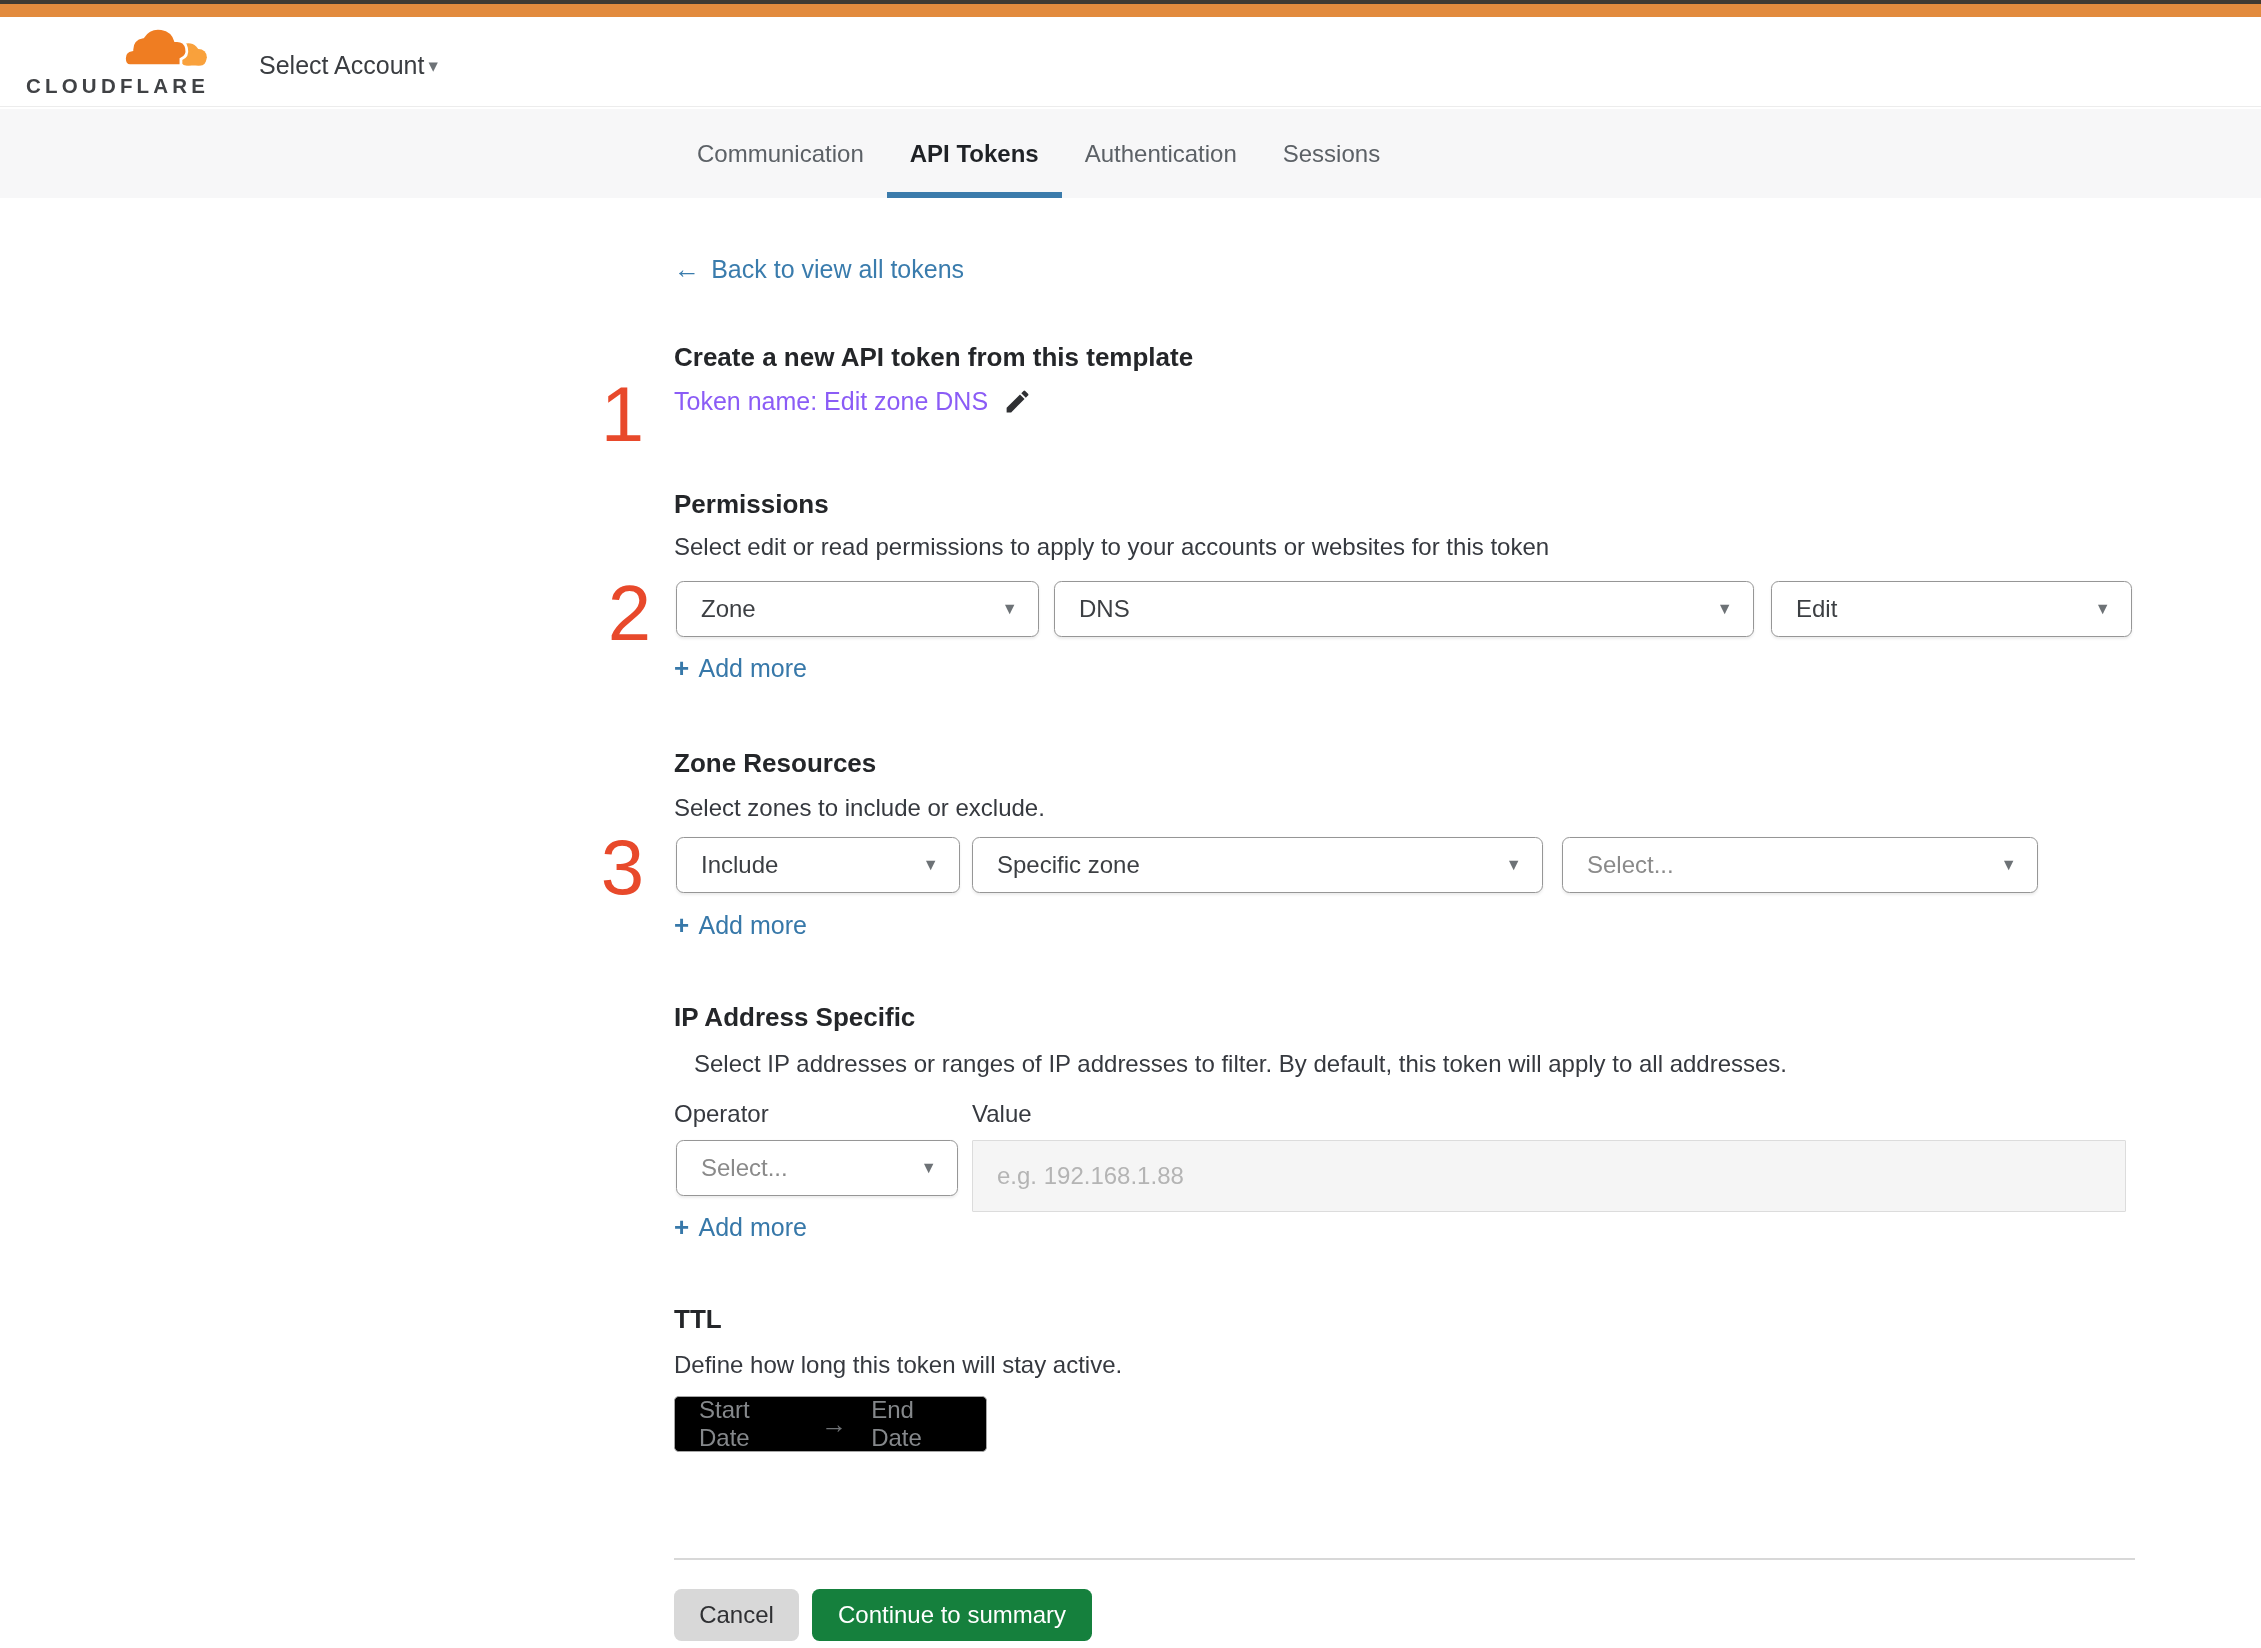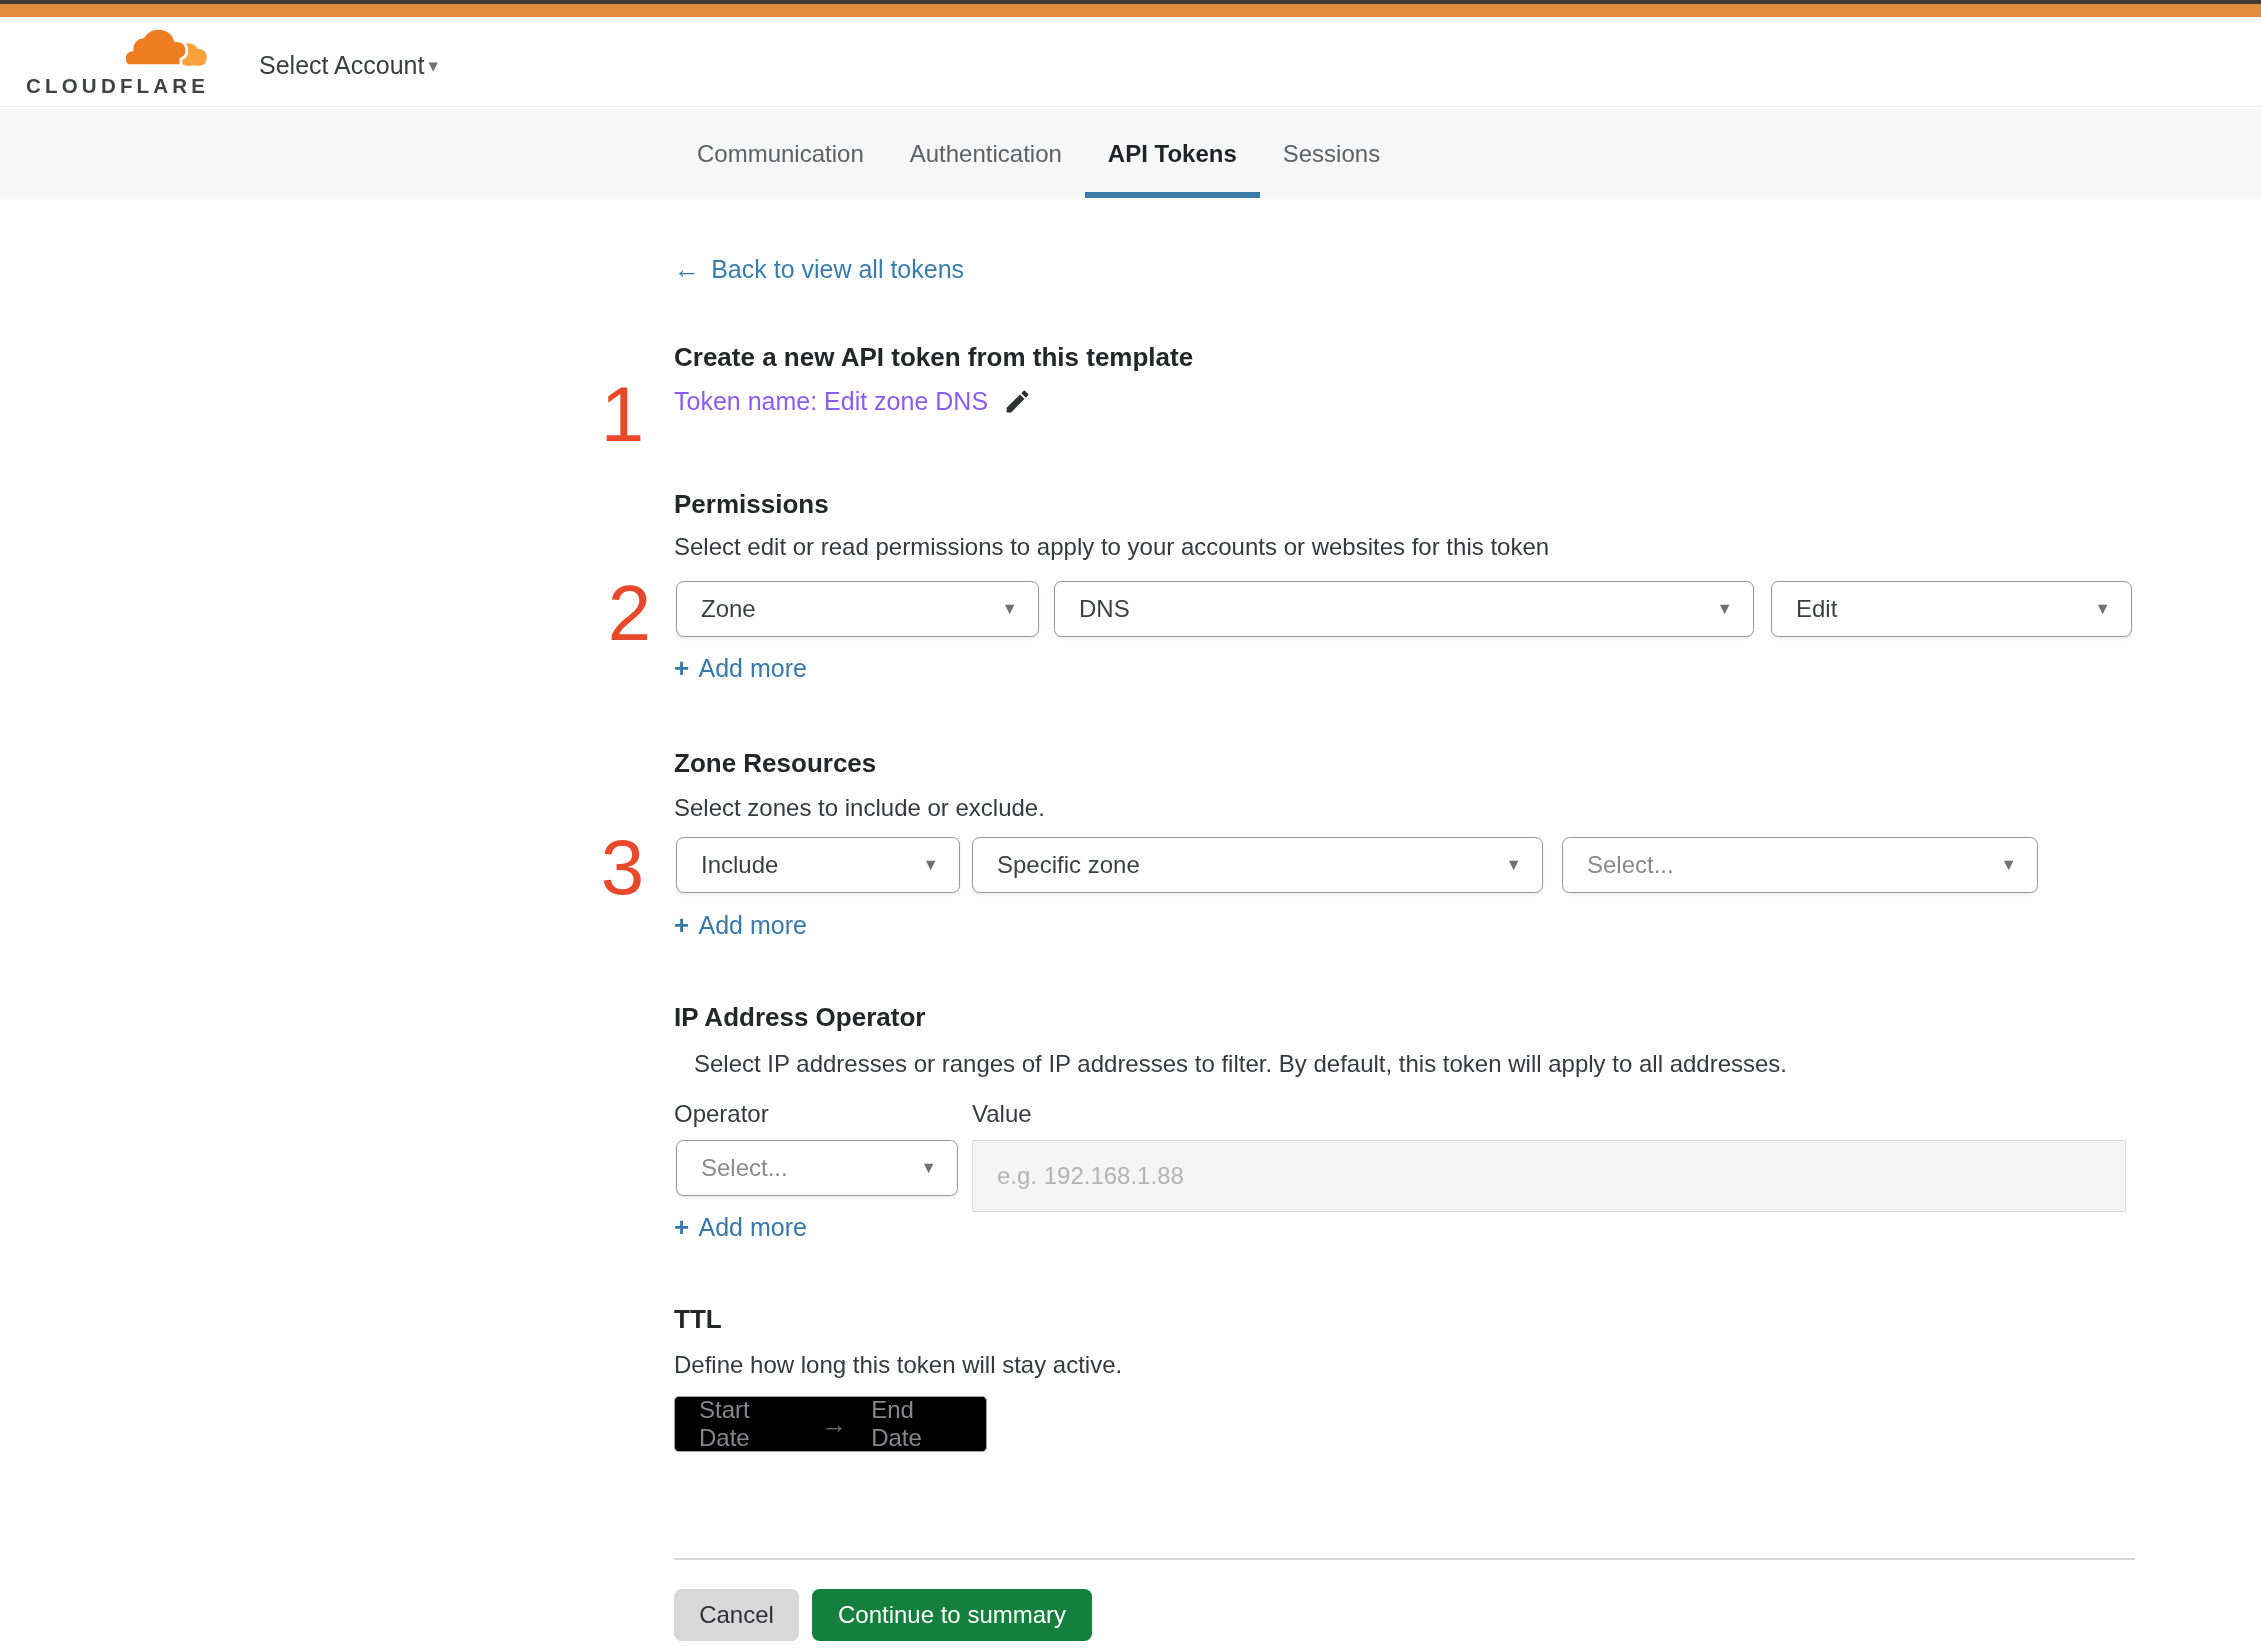--- a/index.html
+++ b/index.html
@@ -109,25 +109,25 @@
       <span>Select Account</span>
       <span class="chev">▾</span>
     </div>
   </div>
 
   <div class="tabbar">
     <div class="tabs">
       <div class="tab">
           <span>Communication</span>
         </div>
+      <div class="tab active">
+          <span>API Tokens</span>
+        </div>
       <div class="tab">
           <span>Authentication</span>
-        </div>
-      <div class="tab active">
-          <span>API Tokens</span>
         </div>
       <div class="tab">
           <span>Sessions</span>
         </div>
     </div>
   </div>
 
   <div class="back-link">
     <span class="arrow">←</span>
     <span>Back to view all tokens</span>
@@ -177,21 +177,21 @@
   </div>
   <div class="select" style="left:1562px; top:837px; width:476px;">
     <span class="placeholder">Select...</span>
     <span class="caret">▼</span>
   </div>
   <div class="addmore" style="left:674px; top:910px;">
     <span class="plus">+</span>
     <span>Add more</span>
   </div>
 
-  <div class="h2" style="left:674px; top:1002px;">IP Address Operator</div>
+  <div class="h2" style="left:674px; top:1002px;">IP Address Specific</div>
   <div class="desc" style="left:674px; top:1050px;margin-left:20px;">Select IP addresses or ranges of IP addresses to filter. By default, this token will apply to all addresses.</div>
   <div class="field-label" style="left:674px; top:1100px;">Operator</div>
   <div class="field-label" style="left:972px; top:1100px;">Value</div>
 
   <div class="select" style="left:676px; top:1140px; width:282px;">
     <span class="placeholder">Select...</span>
     <span class="caret">▼</span>
   </div>
   <input class="value-input" style="left: 972px; top: 1140px; width: 1154px;" disabled="" placeholder="e.g. 192.168.1.88">
   <div class="addmore" style="left:674px; top:1212px;">

